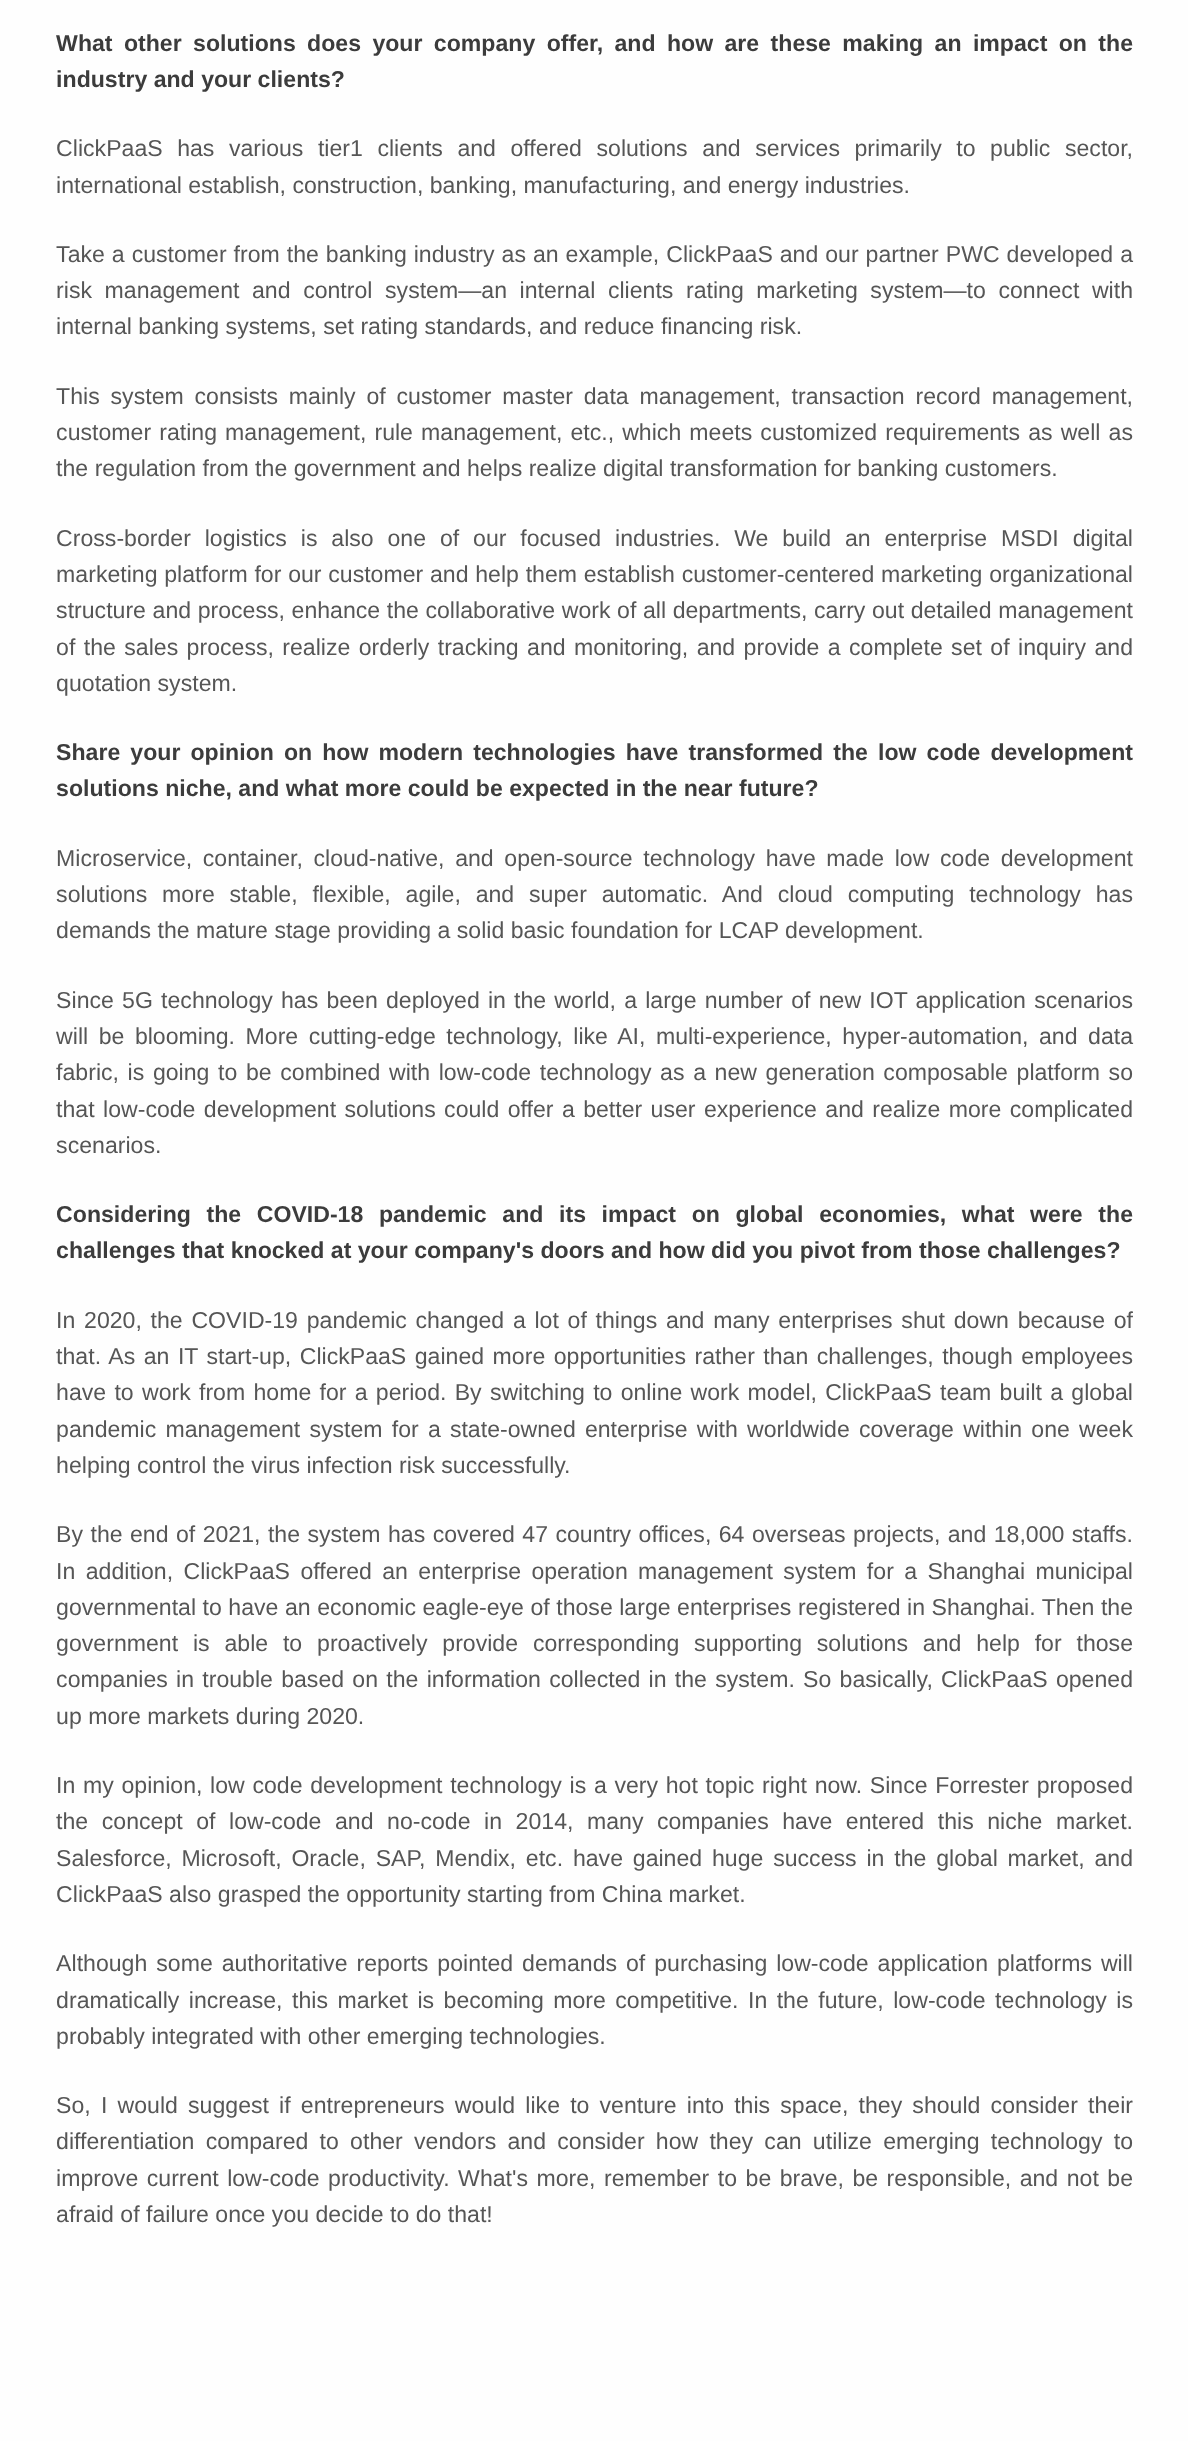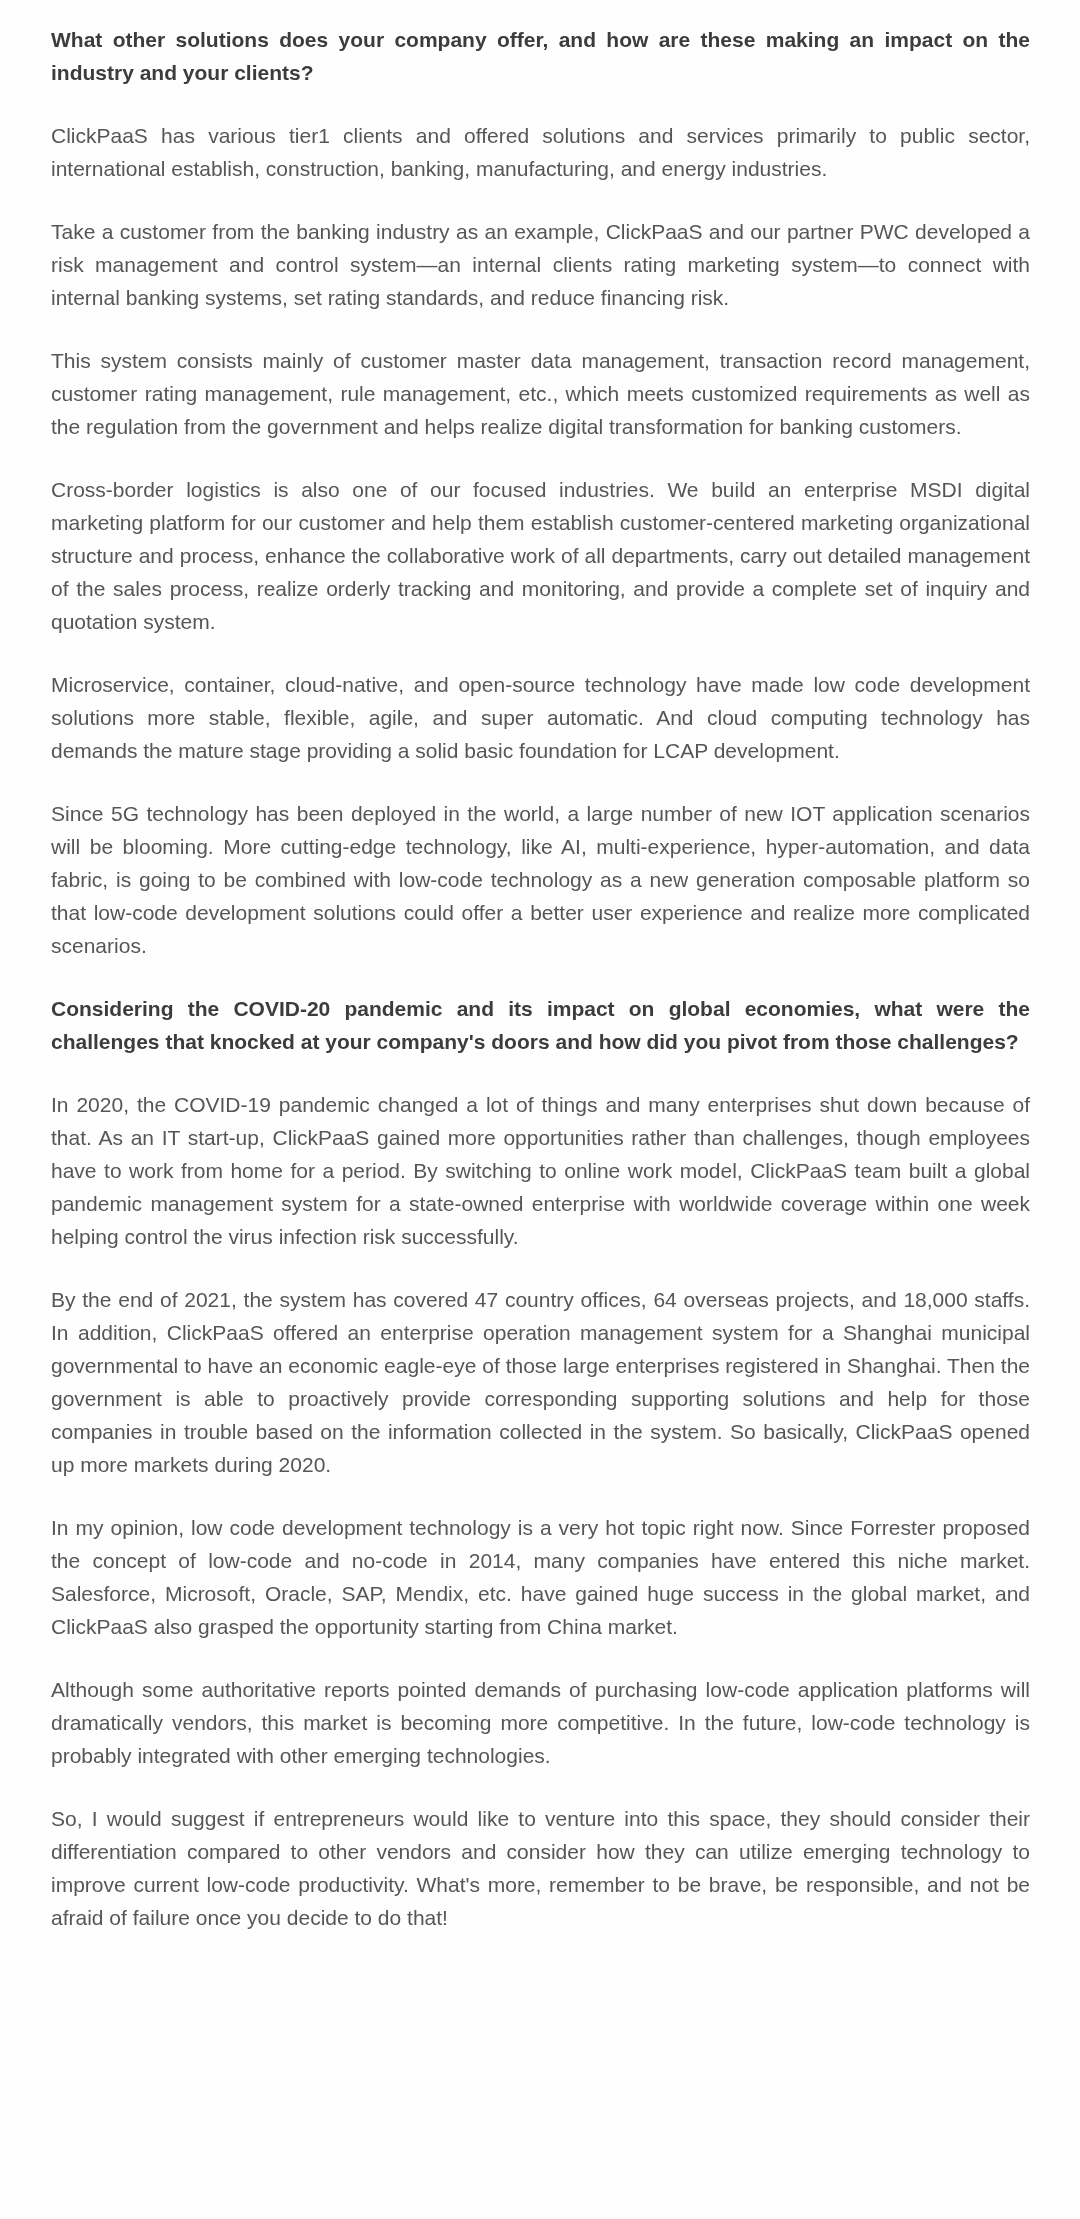--- a/index.html
+++ b/index.html
@@ -41,29 +41,30 @@
 
   <section>
     <h2 class="question">What other solutions does your company offer, and how are these making an impact on the industry and your clients?</h2>
     <p class="answer">ClickPaaS has various tier1 clients and offered solutions and services primarily to public sector, international establish, construction, banking, manufacturing, and energy industries.</p>
     <p class="answer">Take a customer from the banking industry as an example, ClickPaaS and our partner PWC developed a risk management and control system—an internal clients rating marketing system—to connect with internal banking systems, set rating standards, and reduce financing risk.</p>
     <p class="answer">This system consists mainly of customer master data management, transaction record management, customer rating management, rule management, etc., which meets customized requirements as well as the regulation from the government and helps realize digital transformation for banking customers.</p>
     <p class="answer">Cross-border logistics is also one of our focused industries. We build an enterprise MSDI digital marketing platform for our customer and help them establish customer-centered marketing organizational structure and process, enhance the collaborative work of all departments, carry out detailed management of the sales process, realize orderly tracking and monitoring, and provide a complete set of inquiry and quotation system.</p>
   </section>
 
   <section>
+    <h2 class="question">Share your opinion on how modern technologies have transformed the low code development solutions niche, and what more could be expected in the near future?</h2>
     <p class="answer">Microservice, container, cloud-native, and open-source technology have made low code development solutions more stable, flexible, agile, and super automatic. And cloud computing technology has demands the mature stage providing a solid basic foundation for LCAP development.</p>
     <p class="answer">Since 5G technology has been deployed in the world, a large number of new IOT application scenarios will be blooming. More cutting-edge technology, like AI, multi-experience, hyper-automation, and data fabric, is going to be combined with low-code technology as a new generation composable platform so that low-code development solutions could offer a better user experience and realize more complicated scenarios.</p>
   </section>
 
   <section>
-    <h2 class="question">Considering the COVID-20 pandemic and its impact on global economies, what were the challenges that knocked at your company's doors and how did you pivot from those challenges?</h2>
+    <h2 class="question">Considering the COVID-18 pandemic and its impact on global economies, what were the challenges that knocked at your company's doors and how did you pivot from those challenges?</h2>
     <p class="answer">In 2020, the COVID-19 pandemic changed a lot of things and many enterprises shut down because of that. As an IT start-up, ClickPaaS gained more opportunities rather than challenges, though employees have to work from home for a period. By switching to online work model, ClickPaaS team built a global pandemic management system for a state-owned enterprise with worldwide coverage within one week helping control the virus infection risk successfully.</p>
     <p class="answer">By the end of 2021, the system has covered 47 country offices, 64 overseas projects, and 18,000 staffs. In addition, ClickPaaS offered an enterprise operation management system for a Shanghai municipal governmental to have an economic eagle-eye of those large enterprises registered in Shanghai. Then the government is able to proactively provide corresponding supporting solutions and help for those companies in trouble based on the information collected in the system. So basically, ClickPaaS opened up more markets during 2020.</p>
   </section>
 
   <section>
     <p class="answer">In my opinion, low code development technology is a very hot topic right now. Since Forrester proposed the concept of low-code and no-code in 2014, many companies have entered this niche market. Salesforce, Microsoft, Oracle, SAP, Mendix, etc. have gained huge success in the global market, and ClickPaaS also grasped the opportunity starting from China market.</p>
-    <p class="answer">Although some authoritative reports pointed demands of purchasing low-code application platforms will dramatically vendors, this market is becoming more competitive. In the future, low-code technology is probably integrated with other emerging technologies.</p>
+    <p class="answer">Although some authoritative reports pointed demands of purchasing low-code application platforms will dramatically increase, this market is becoming more competitive. In the future, low-code technology is probably integrated with other emerging technologies.</p>
     <p class="answer">So, I would suggest if entrepreneurs would like to venture into this space, they should consider their differentiation compared to other vendors and consider how they can utilize emerging technology to improve current low-code productivity. What's more, remember to be brave, be responsible, and not be afraid of failure once you decide to do that!</p>
   </section>
 
 </div>
 
 </body></html>

